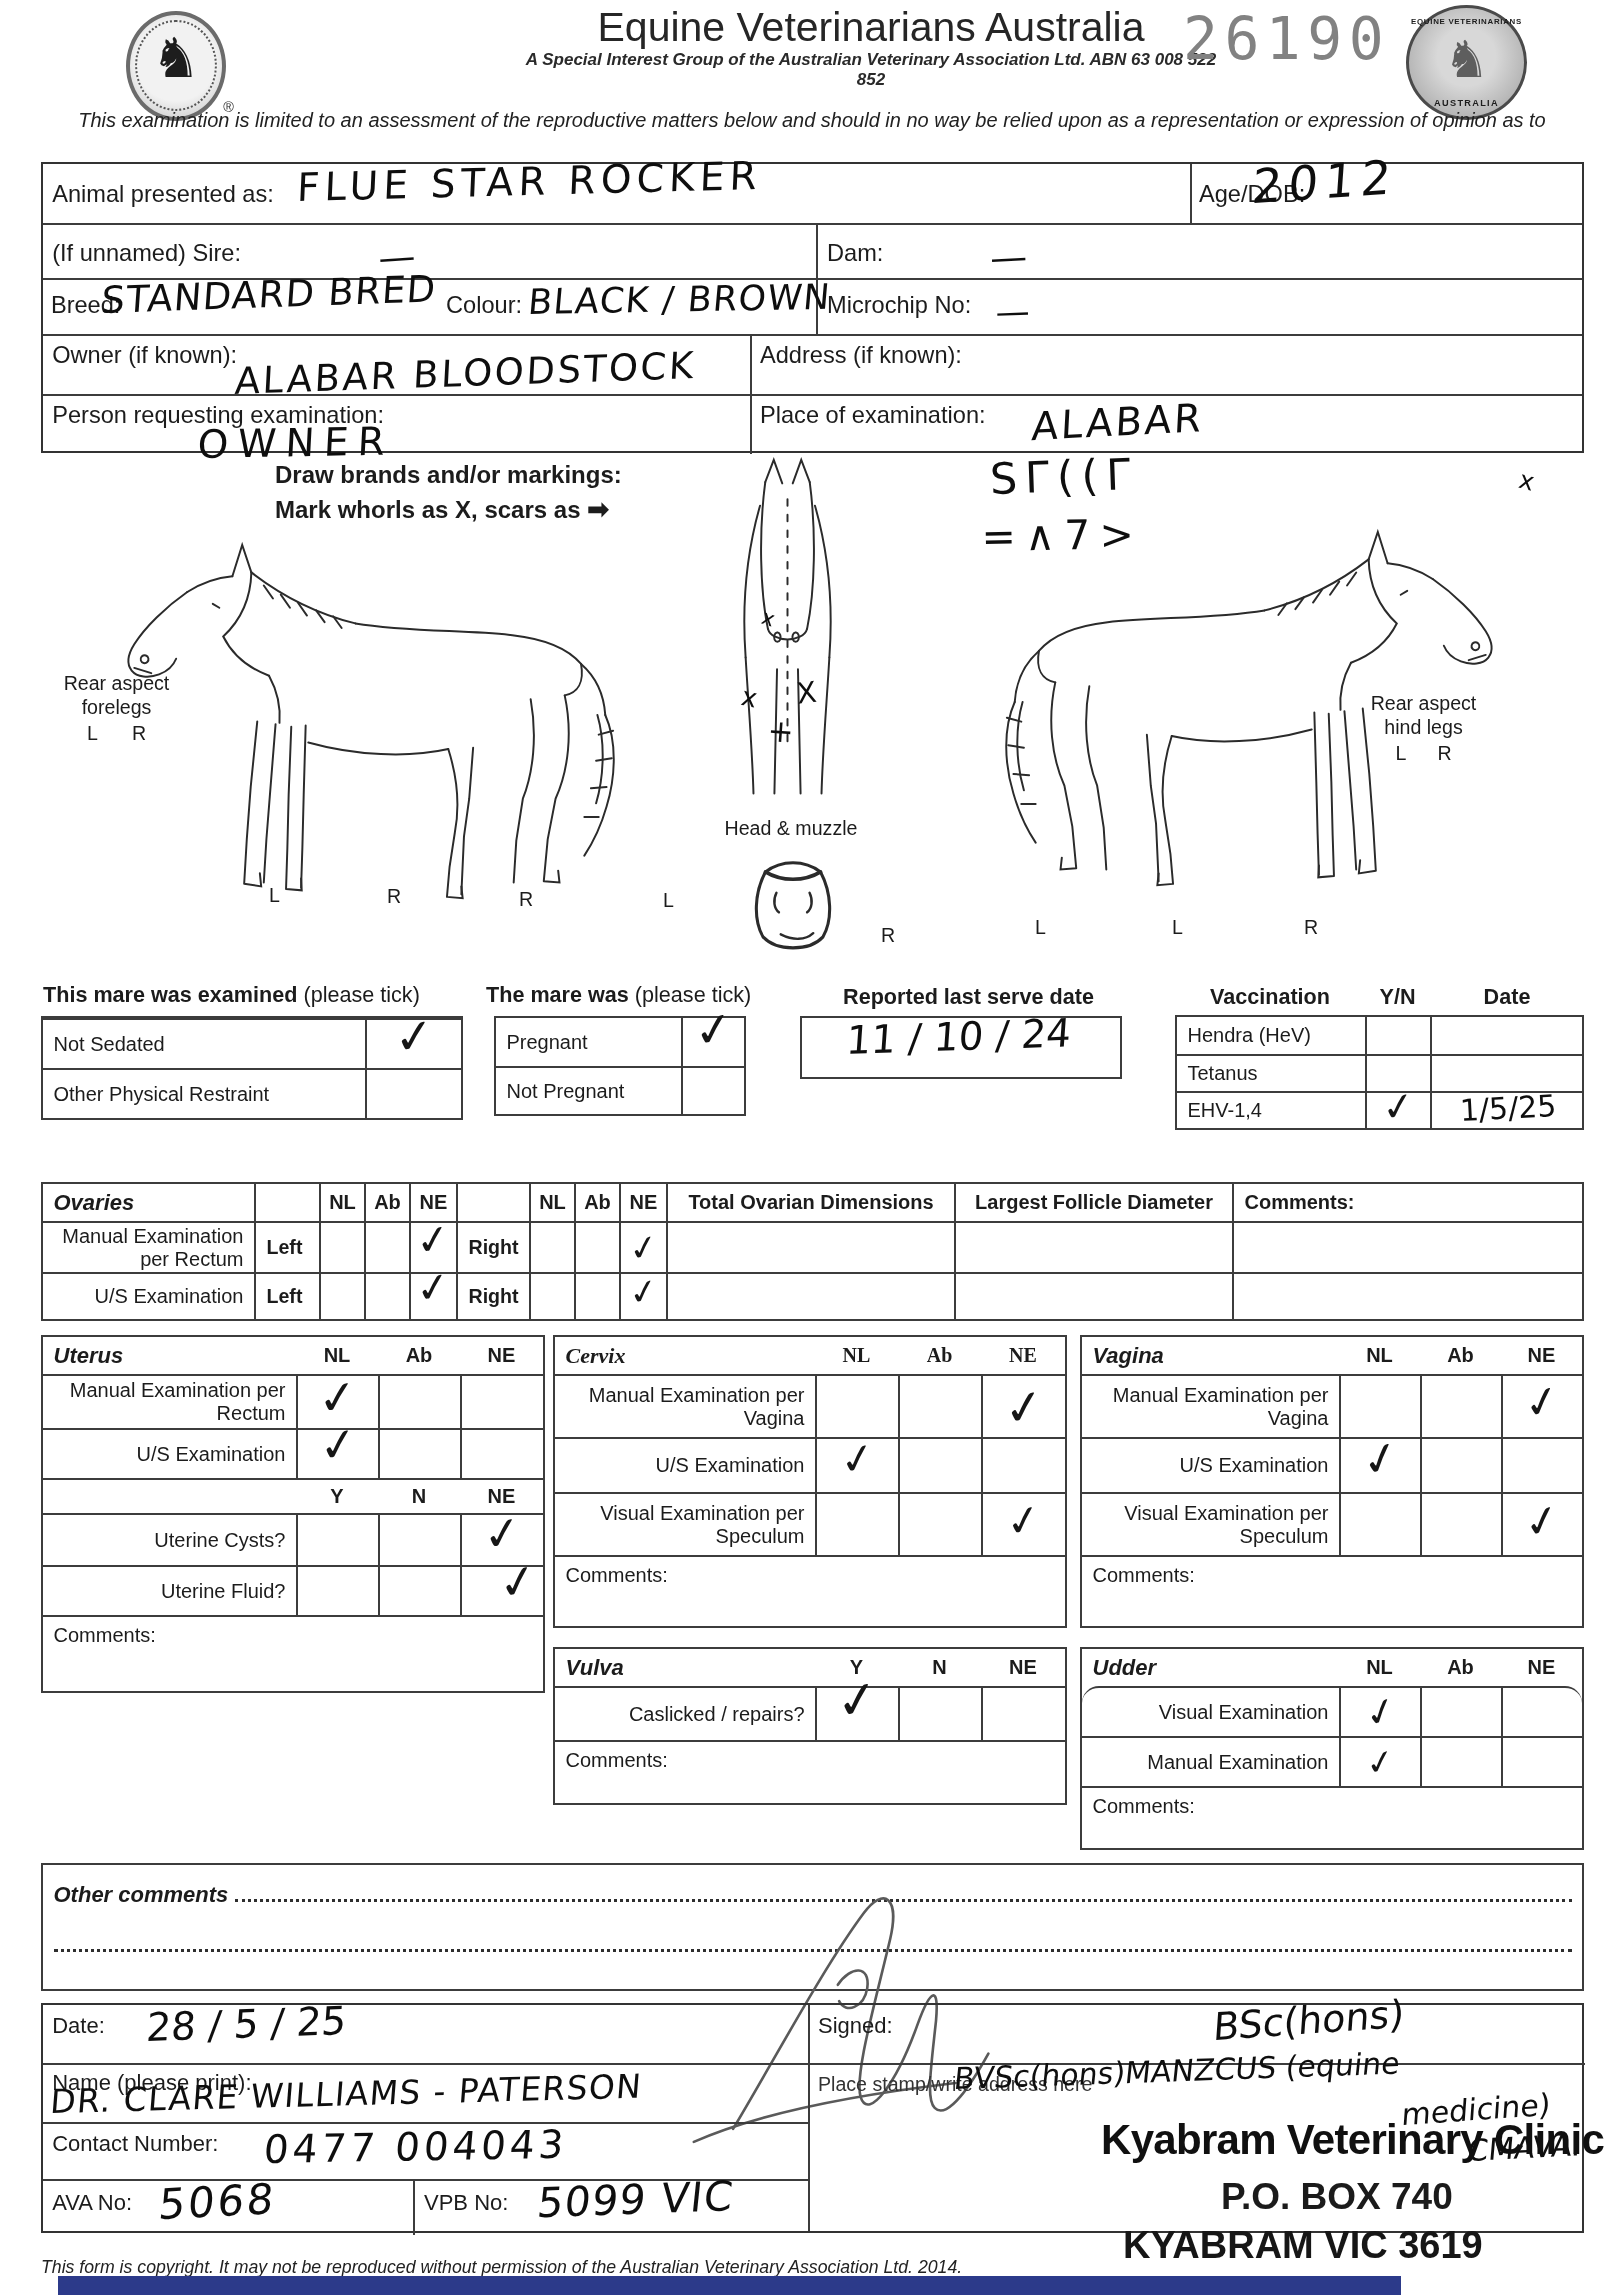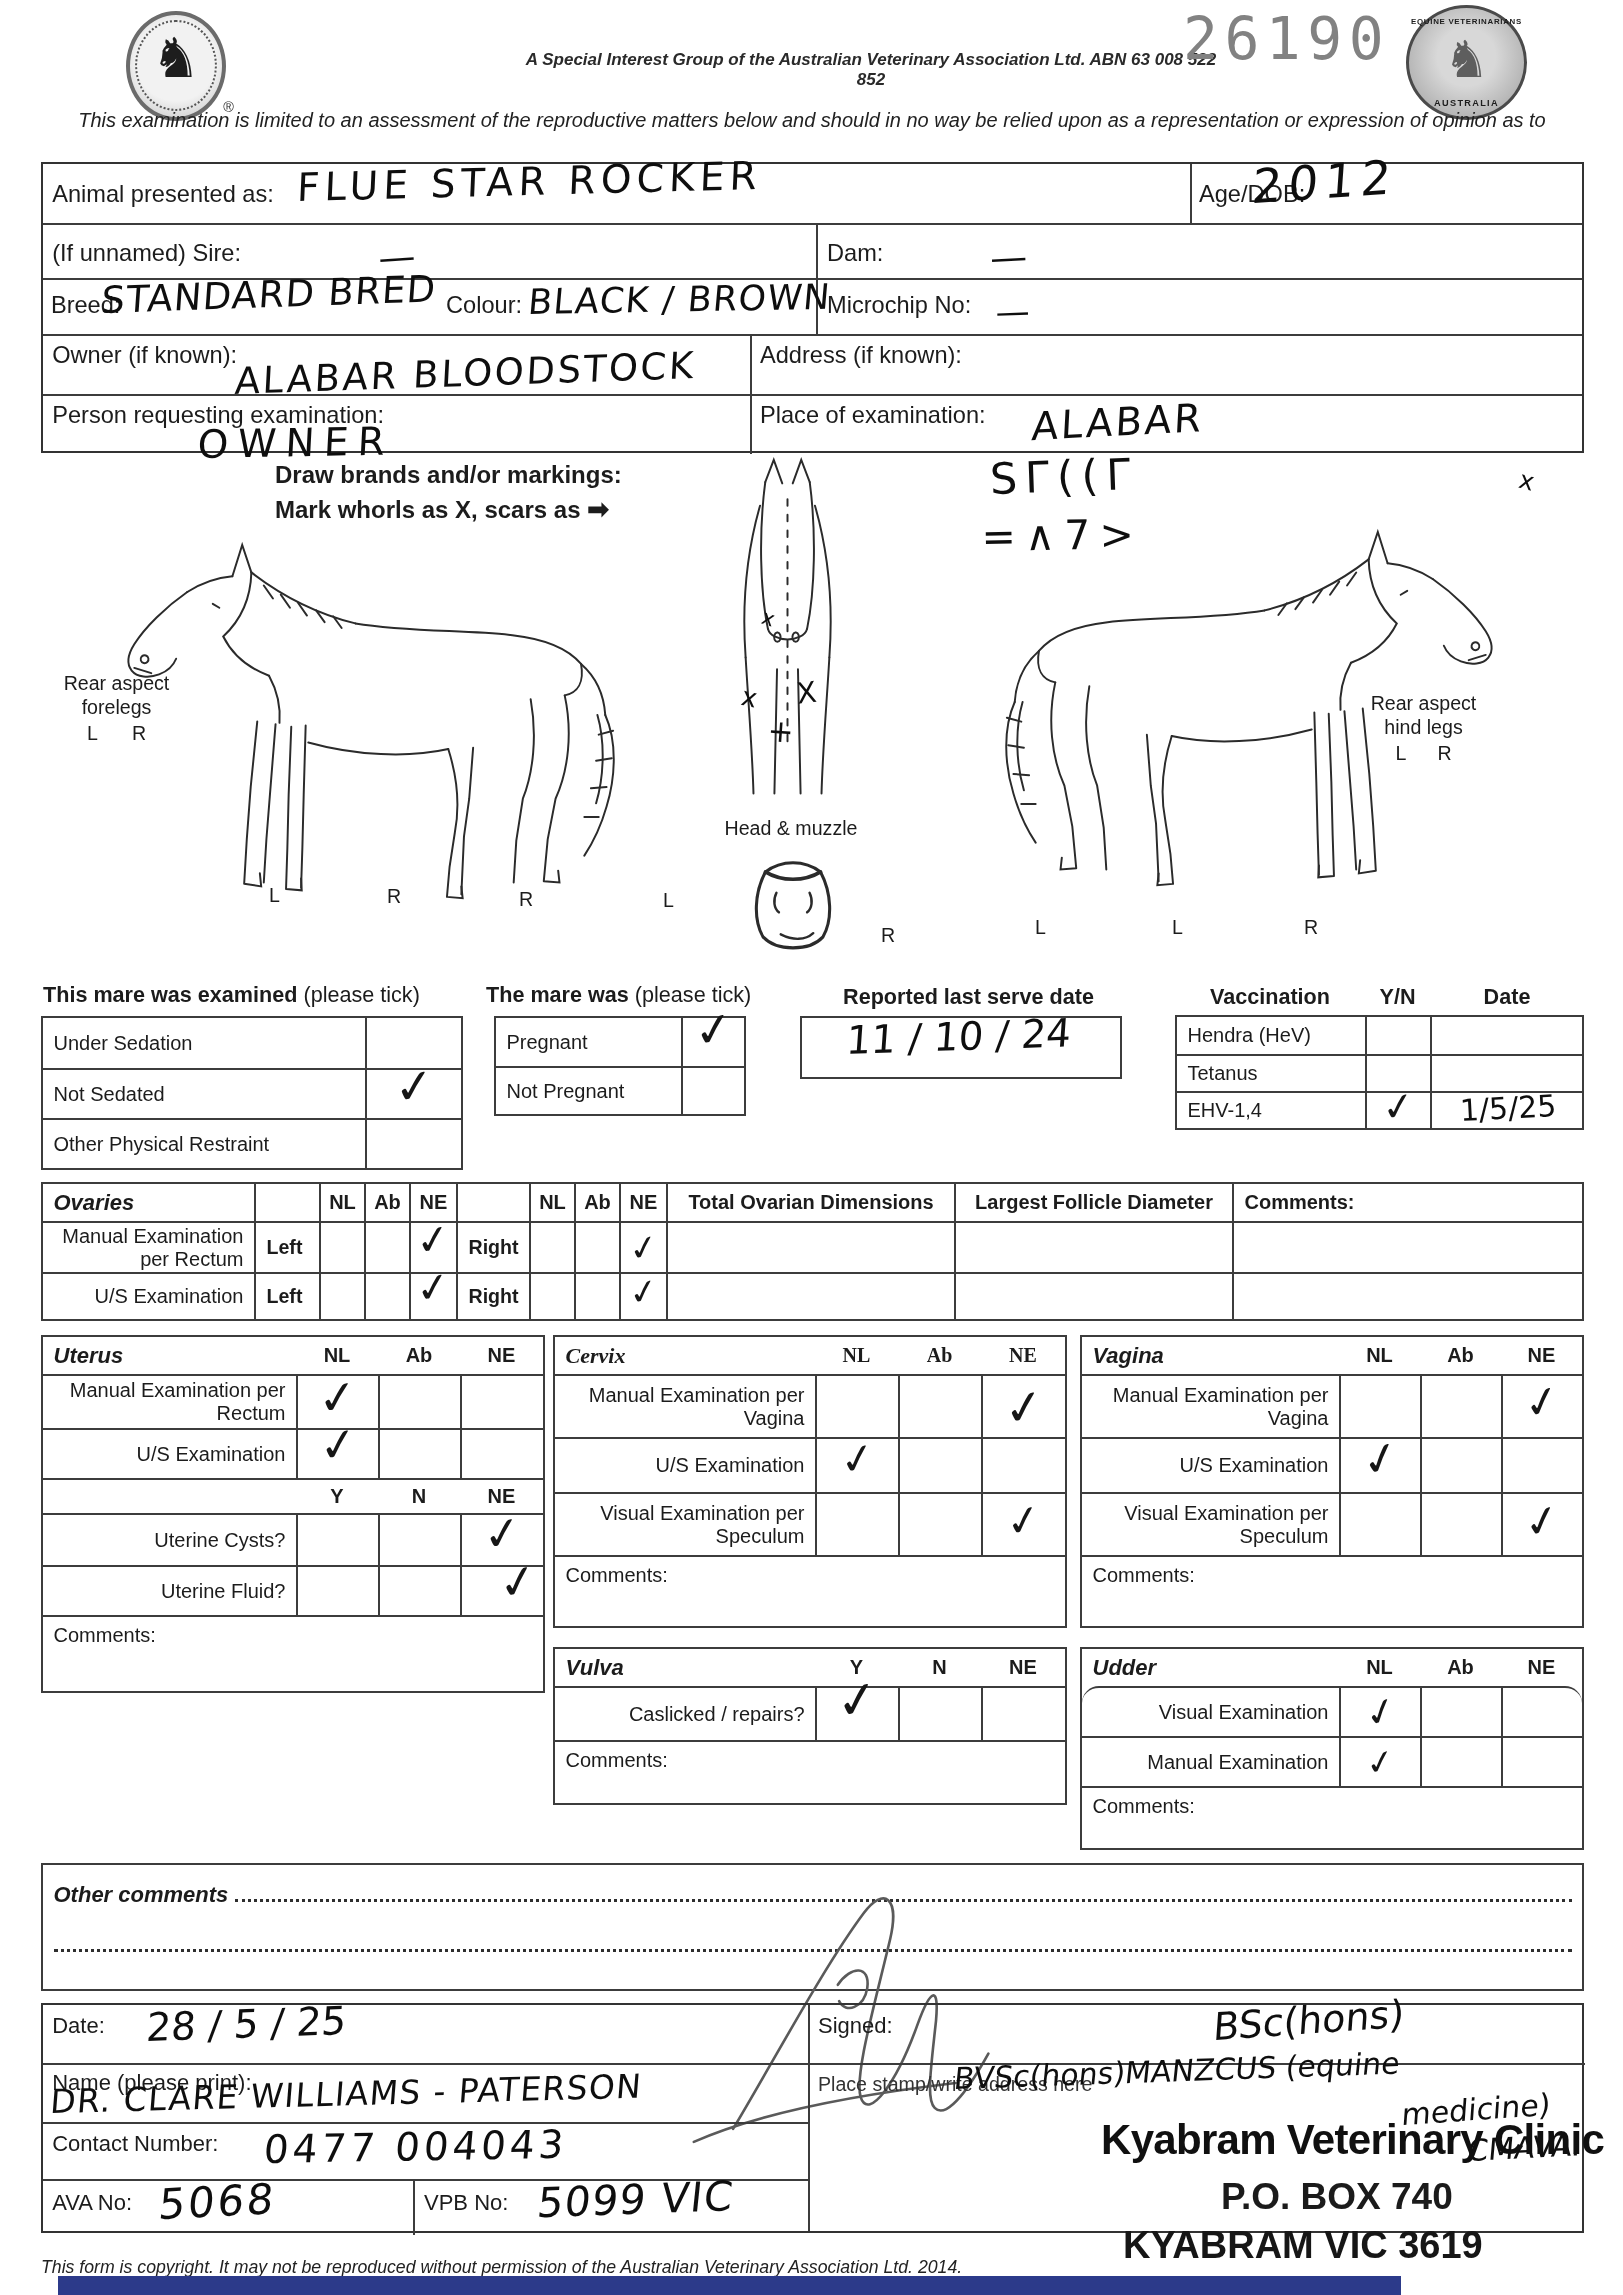--- a/index.html
+++ b/index.html
@@ -32,20 +32,21 @@
 
 <div class="page">
 
   <div class="abs" style="left:126px;top:10.5px;width:92px;height:102px;border:4.6px solid #6b6b6b;border-radius:50%;
               background:radial-gradient(circle at 50% 45%, #f2f2f2 55%, #bdbdbd 100%);">
     <div class="abs" style="left:5.2px;top:5.2px;right:5.2px;bottom:5.2px;border:2px dotted #555;border-radius:50%;"></div>
     <div class="abs" style="left:0;top:11.8px;width:100%;text-align:center;font-size:55px;color:#1d1d1d;">♞</div>
     <div class="abs" style="right:-11.8px;bottom:1.3px;font-size:14.4px;color:#333;">®</div>
   </div>
 
+  <div class="abs lab" style="left:511px;top:3.9px;width:720px;text-align:center;font-size:41px;color:#262626;">Equine Veterinarians Australia</div>
   <div class="abs lab" style="left:511px;top:50px;width:720px;text-align:center;font-size:17px;font-style:italic;font-weight:bold;color:#2a2a2a;">A Special Interest Group of the Australian Veterinary Association Ltd. ABN 63 008 522 852</div>
 
   <div class="abs" style="left:1183px;top:5.2px;font-family:'DejaVu Sans Mono',monospace;font-size:58px;color:#828282;letter-spacing:6.5px;">26190</div>
 
   <div class="abs" style="left:1406px;top:5.2px;width:115px;height:109px;border:3.3px solid #4a4a4a;border-radius:50%;
               background:radial-gradient(circle at 50% 45%, #d8d8d8 35%, #9b9b9b 100%);">
     <div class="abs lab" style="left:0;top:9.2px;width:100%;text-align:center;font-size:7.9px;letter-spacing:0.7px;color:#1d1d1d;font-weight:bold;">EQUINE VETERINARIANS</div>
     <div class="abs" style="left:0;top:22px;width:100%;text-align:center;font-size:51px;color:#5e5e5e;">♞</div>
     <div class="abs lab" style="left:0;bottom:9.2px;width:100%;text-align:center;font-size:9.2px;letter-spacing:1.3px;color:#1d1d1d;font-weight:bold;">AUSTRALIA</div>
   </div>
@@ -183,26 +184,20 @@
       <path d="M48 60 C42 72 44 86 52 92"></path>
       <path d="M102 60 C108 72 106 86 98 92"></path>
       <path d="M55 128 C75 138 95 138 108 126"></path>
     </svg>
   </div>
 
   <div class="abs" style="left:43px;top:982px;font-size:21.6px;">
     <span class="lab" style="font-weight:bold;">This mare was examined</span><span class="lab"> (please tick)</span>
   </div>
   <div class="tbl" style="left:41px;top:1016px;width:422px;">
-    <div class="tr first" style="height:50px;">
-      <div class="td nb llab rowlab" style="width:322px;">Under Sedation</div>
-      <div class="td" style="flex:1;">
-          <span class="tick"></span>
-        </div>
-    </div>
     <div class="tr" style="height:50px;">
       <div class="td nb llab rowlab" style="width:322px;">Not Sedated</div>
       <div class="td" style="flex:1;">
           <span class="tick" style="font-size:48px;transform:translateY(-7.9px) rotate(-6deg);">✓</span>
         </div>
     </div>
     <div class="tr" style="height:50px;">
       <div class="td nb llab rowlab" style="width:322px;">Other Physical Restraint</div>
       <div class="td" style="flex:1;">
           <span class="tick"></span>

